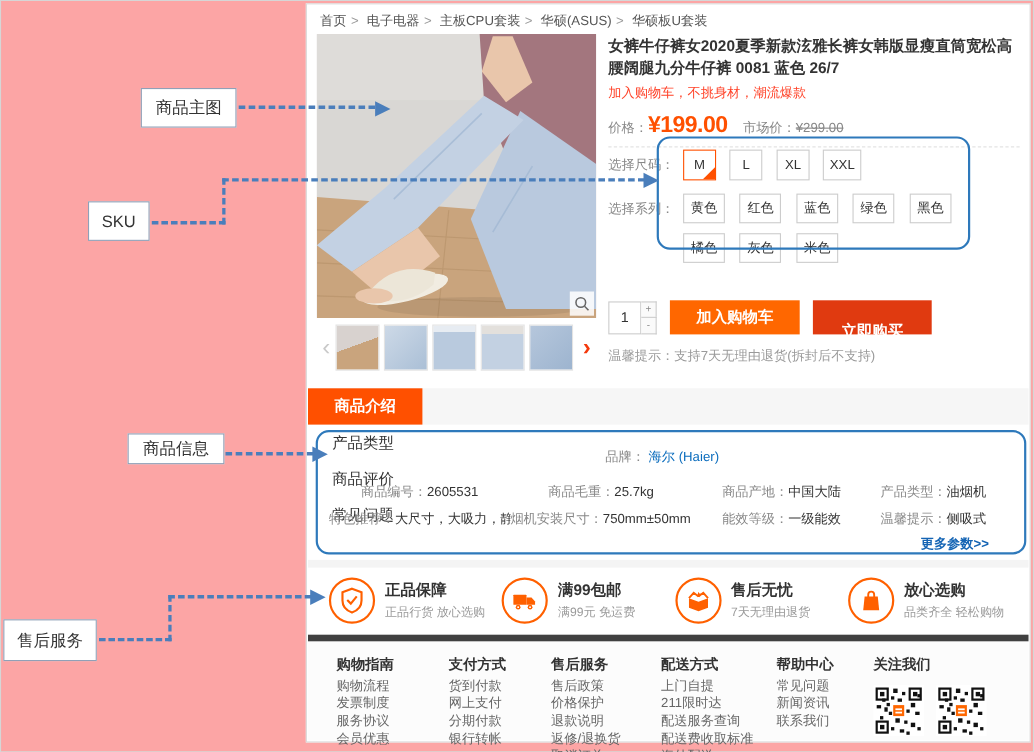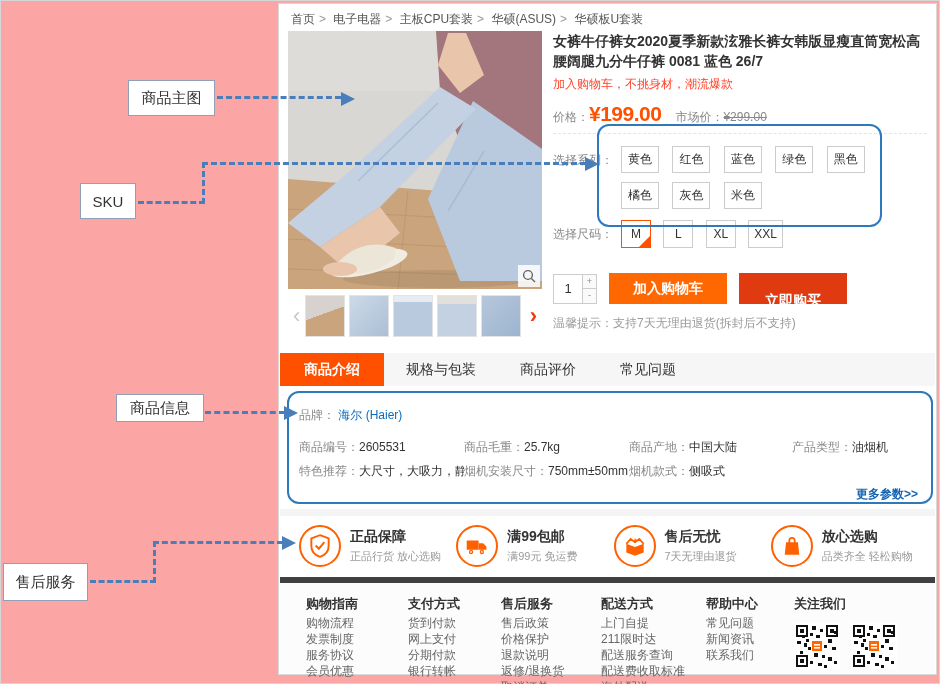--- a/index.html
+++ b/index.html
@@ -57,26 +57,26 @@
           text-align:center; color:#888; cursor:pointer; background:#fafafa; }
   .qty-up { border-bottom:none; }
   .btn { height:31px; line-height:31px; text-align:center; color:#fff; font-size:14px; font-weight:bold;
          cursor:pointer; border:none; }
   .btn-cart { background:#ff6700; padding:0 24px; margin-right:12px; }
   .btn-buy  { background:#e03a10; padding:12px 26px; }
   .tip { margin-top:11px; font-size:12px; color:#9a9a9a; }
 
   
   .tabbar { position:absolute; left:1px; right:1px; top:349px; height:33px; background:#f6f6f6;
-            display:flex; align-items:flex-start; }
+            display:flex; align-items:flex-start;flex-direction:column; }
   .tab { font-size:14px; color:#333; line-height:33px; padding:0 22px; cursor:pointer; }
   .tab.active { background:#ff5000; color:#fff; font-weight:bold; padding:0 24px; }
 
   
-  .info { position:absolute; left:8px; right:0; top:389px; height:112px; padding:14px 12px 0 12px; }
+  .info { position:absolute; left:8px; right:19px; top:389px; height:112px; padding:14px 12px 0 12px;text-align:center; }
   .brand-row { font-size:12px; }
   .brand-label { color:#888; }
   .brand-value { color:#0a6cbd; cursor:pointer; }
   .info-grid { margin-top:15px; display:grid; grid-template-columns:165px 165px 163px auto; row-gap:7px; font-size:12px; }
   .f-label { color:#888; } .f-value { color:#333; }
   .info-cell { white-space:nowrap; overflow:hidden; }
   .more-link { position:absolute; right:18px; bottom:2px; font-size:12px; font-weight:bold; color:#1464b4; cursor:pointer;margin-top:24px; }
 
   .divider1 { position:absolute; left:1px; right:1px; top:505px; height:7px; background:#f4f4f4; }
 
@@ -219,77 +219,78 @@
       <div class="title">女裤牛仔裤女2020夏季新款泫雅长裤女韩版显瘦直筒宽松高腰阔腿九分牛仔裤 0081 蓝色 26/7</div>
       <div class="promo">加入购物车，不挑身材，潮流爆款</div>
 
       <div class="price-row">
         <span class="price-label">价格：</span>
         <span class="price-value">¥199.00</span>
         <span class="mkt-label">市场价：</span>
         <span class="mkt-value">¥299.00</span>
       </div>
 
+      <div class="sku-row size-row">
+        <div class="sku-label">选择尺码：</div>
+        <div class="sku-opts">
+          <span class="size selected">M</span>
+          <span class="size">L</span>
+          <span class="size">XL</span>
+          <span class="size">XXL</span>
+        </div>
+      </div>
+
       <div class="sku-row">
         <div class="sku-label">选择系列：</div>
         <div class="sku-opts">
           <span class="swatch">黄色</span>
           <span class="swatch">红色</span>
           <span class="swatch">蓝色</span>
           <span class="swatch">绿色</span>
           <span class="swatch">黑色</span>
           <span class="swatch">橘色</span>
           <span class="swatch">灰色</span>
           <span class="swatch">米色</span>
         </div>
       </div>
 
-      <div class="sku-row size-row">
-        <div class="sku-label">选择尺码：</div>
-        <div class="sku-opts">
-          <span class="size selected">M</span>
-          <span class="size">L</span>
-          <span class="size">XL</span>
-          <span class="size">XXL</span>
-        </div>
-      </div>
-
       <div class="buy-row">
         <div class="qty-box">1</div>
         <div class="qty-stepper">
           <div class="qty-up">+</div>
           <div class="qty-down">-</div>
         </div>
         <button class="btn btn-cart">加入购物车</button>
         <button class="btn btn-buy">立即购买</button>
       </div>
 
       <div class="tip">温馨提示：支持7天无理由退货(拆封后不支持)</div>
     </div>
 
     <div class="tabbar">
       <div class="tab active">商品介绍</div>
-      <div class="tab">规格与包装</div>
+      <div class="tab">产品类型</div>
       <div class="tab">商品评价</div>
       <div class="tab">常见问题</div>
     </div>
 
     <div class="info">
       <div class="brand-row">
         <span class="brand-label">品牌：</span>
         <span class="brand-value">海尔 (Haier)</span>
       </div>
       <div class="info-grid">
         <div class="info-cell"><span class="f-label">商品编号：</span><span class="f-value">2605531</span></div>
         <div class="info-cell"><span class="f-label">商品毛重：</span><span class="f-value">25.7kg</span></div>
         <div class="info-cell"><span class="f-label">商品产地：</span><span class="f-value">中国大陆</span></div>
         <div class="info-cell"><span class="f-label">产品类型：</span><span class="f-value">油烟机</span></div>
         <div class="info-cell"><span class="f-label">特色推荐：</span><span class="f-value">大尺寸，大吸力，静音...</span></div>
         <div class="info-cell"><span class="f-label">烟机安装尺寸：</span><span class="f-value">750mm±50mm（烟...</span></div>
-        <div class="info-cell"><span class="f-label">烟机款式：</span><span class="f-value">侧吸式</span></div>
+        <div class="info-cell"><span class="f-label">能效等级：</span><span class="f-value">一级能效</span></div>
+        <div class="info-cell"><span class="f-label">温馨提示：</span><span class="f-value">侧吸式</span></div>
       </div>
       <div class="more-link">更多参数&gt;&gt;</div>
     </div>
 
     <div class="divider1"></div>
 
     <div class="services">
       <div class="service">
         <div class="svc-circle">
           <svg width="26" height="26" viewBox="0 0 24 24">

